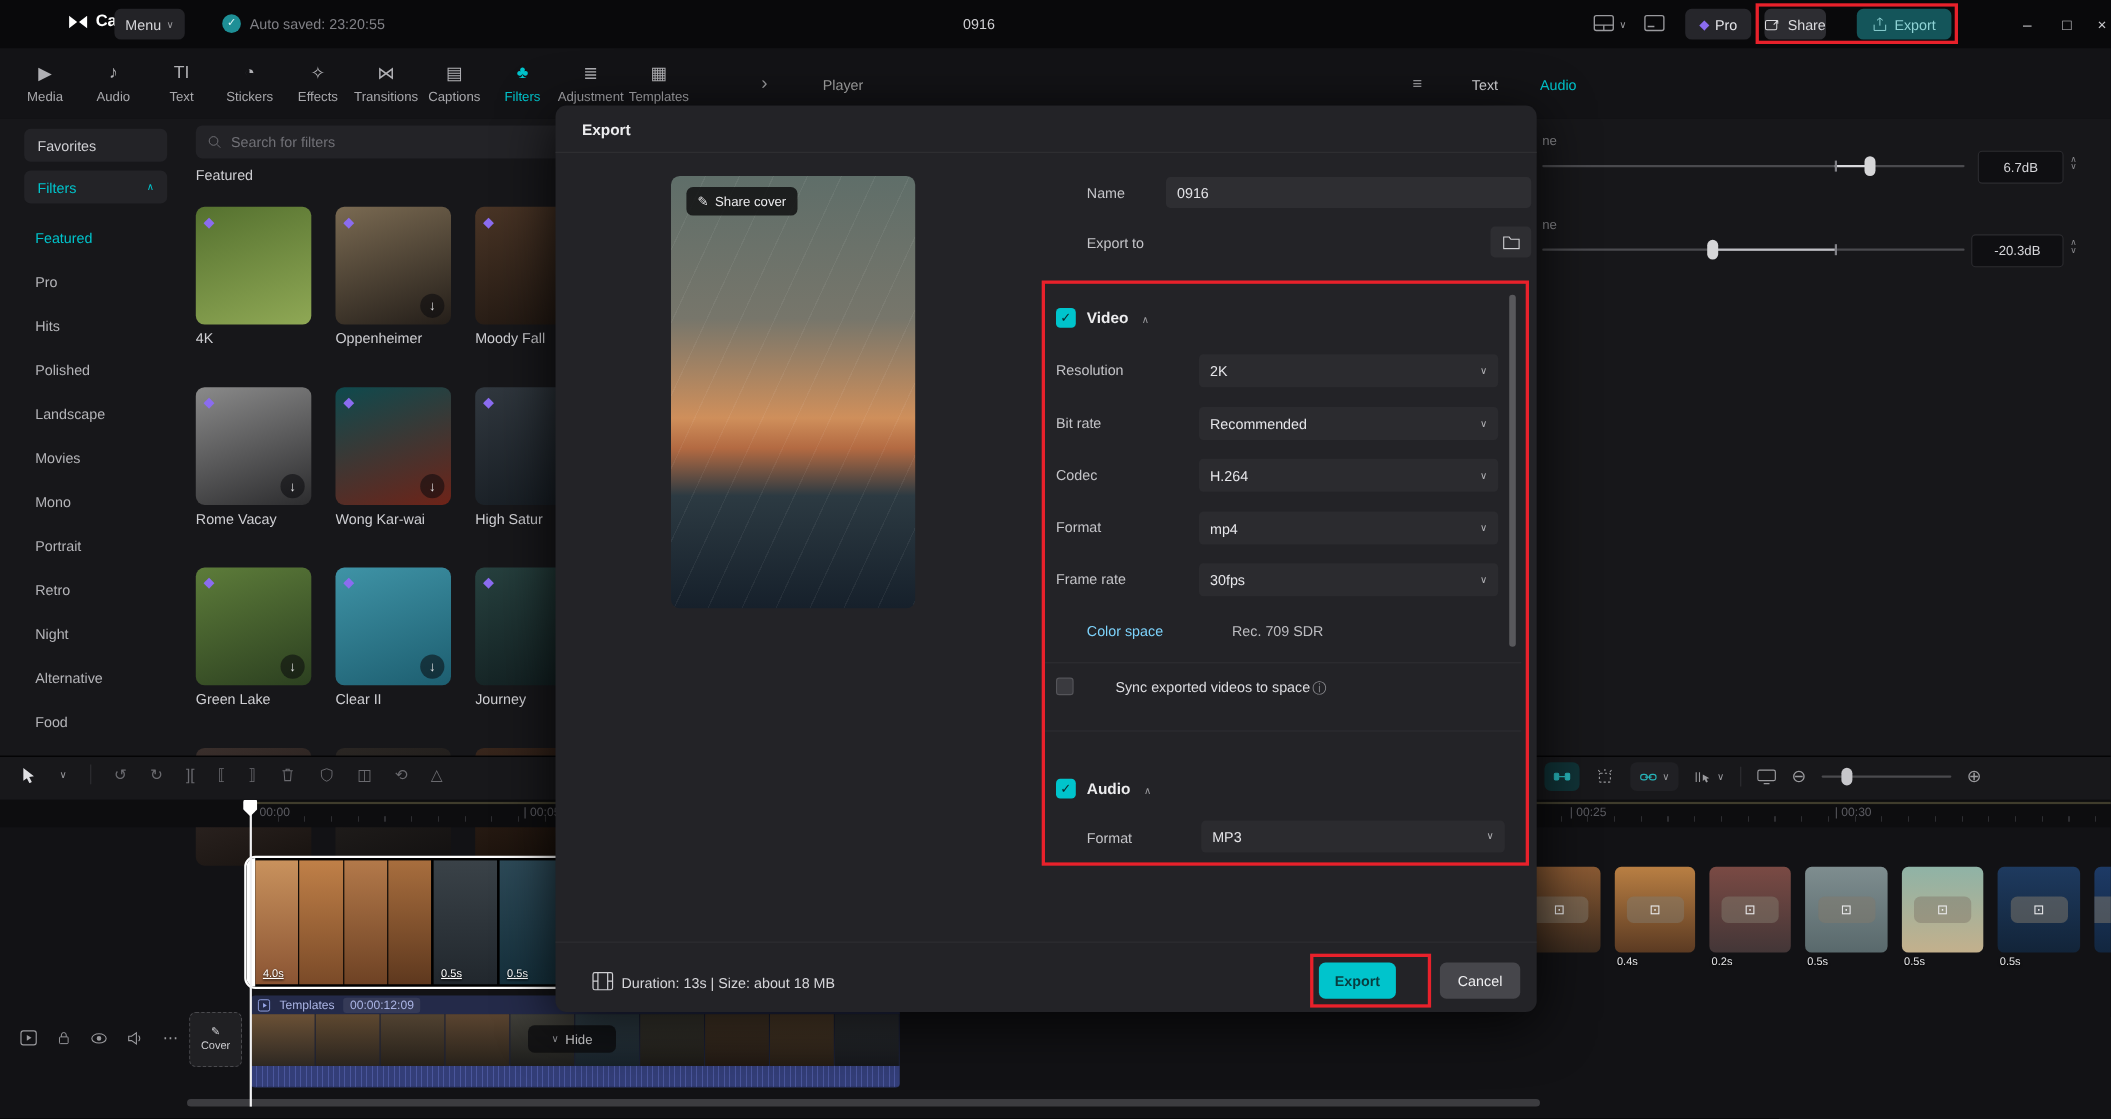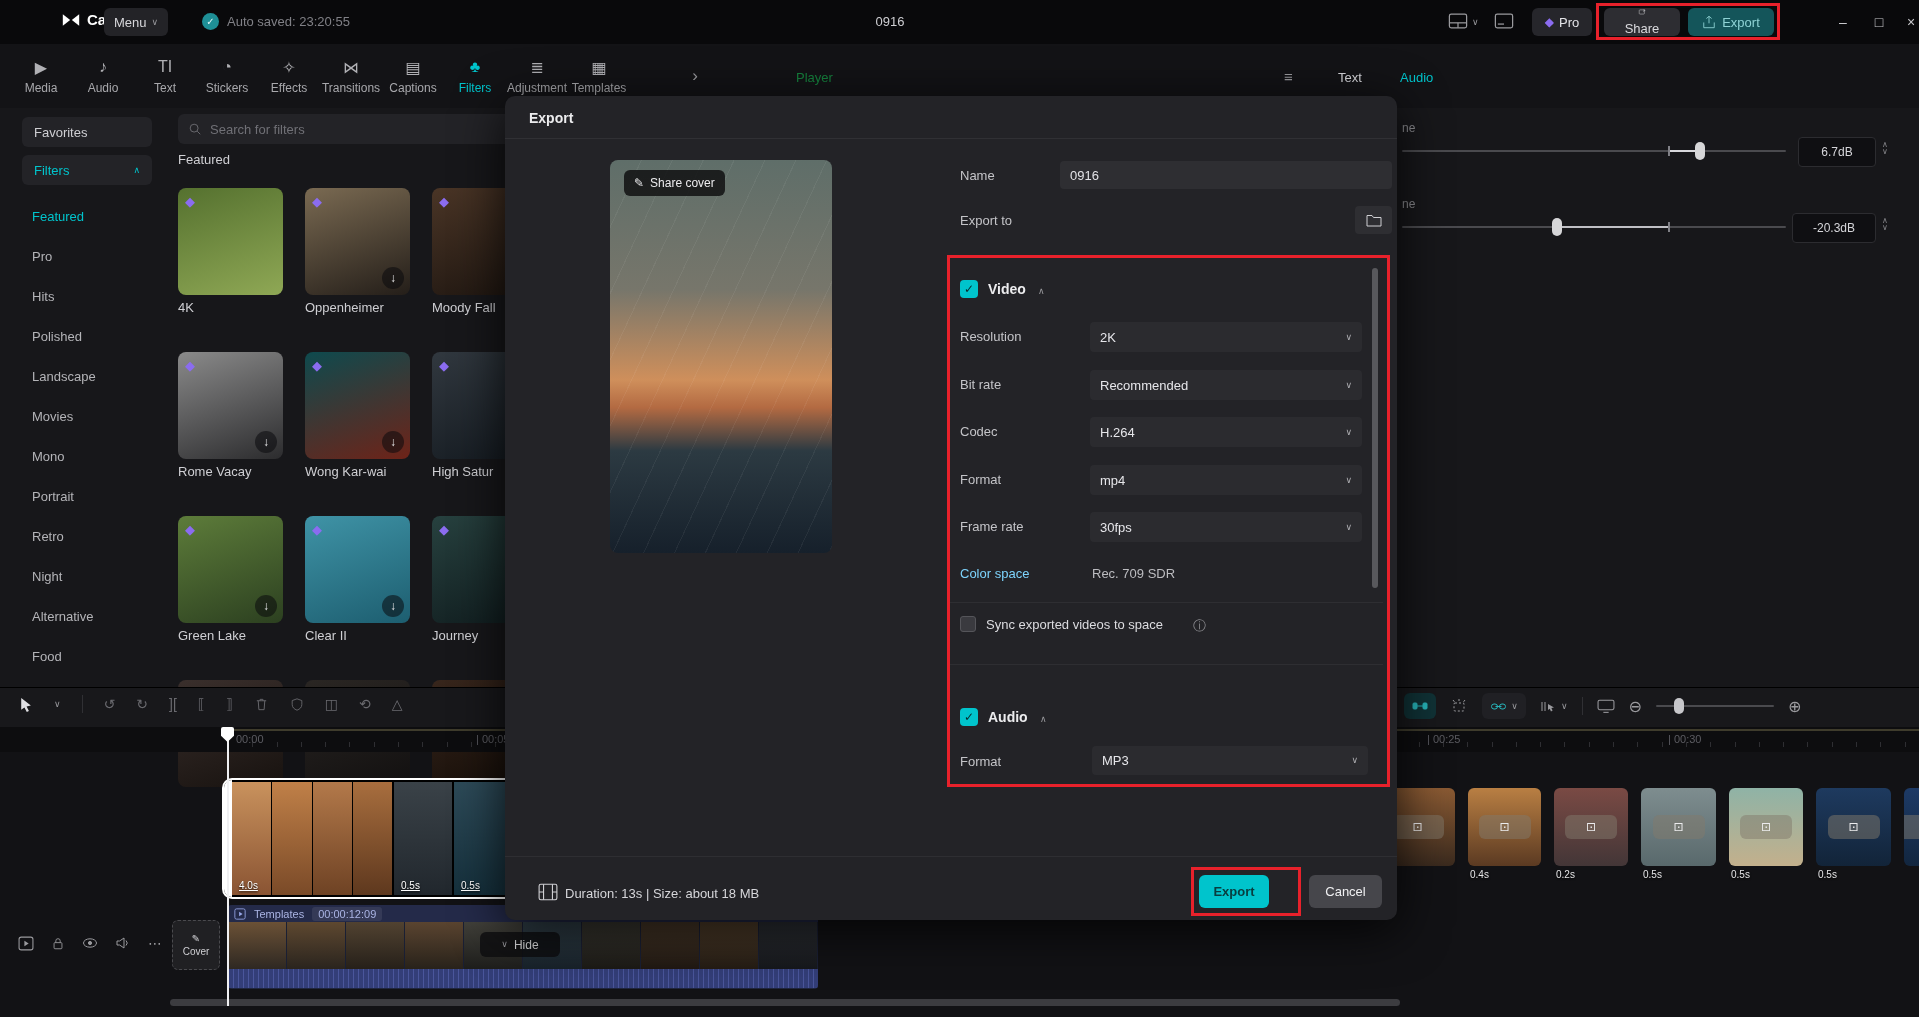--- a/index.html
+++ b/index.html
@@ -13,33 +13,33 @@
   .menu-btn{position:absolute;left:104px;top:8px;width:64px;height:28px;background:#232327;border-radius:6px;
             display:flex;align-items:center;justify-content:center;gap:5px;font-size:13px;color:#d6d6da;}
   .chev{font-size:9px;color:#9a9a9e;line-height:1;}
   .autosave{position:absolute;left:202px;top:13px;display:flex;align-items:center;gap:8px;font-size:13px;color:#808086;}
   .autosave .dot{width:17px;height:17px;border-radius:50%;background:#1e8f96;color:#dff6f6;font-size:10px;display:flex;align-items:center;justify-content:center;}
   .proj-title{position:absolute;left:830px;top:14px;width:120px;text-align:center;font-size:13px;color:#cfcfd3;}
   .tb-icon{position:absolute;top:13px;color:#9a9a9e;}
   .pro-pill{position:absolute;left:1532px;top:8px;width:60px;height:28px;background:#26262b;border-radius:6px;
             display:flex;align-items:center;justify-content:center;gap:5px;font-size:13px;color:#e4e4e8;}
   .diamond{color:#8b6cf0;font-size:12px;}
-  .share-btn{position:absolute;left:1604px;top:8px;width:76px;height:28px;background:#2d2d32;border-radius:6px;
-             display:flex;align-items:center;justify-content:center;gap:6px;font-size:13px;color:#d9d9dd;flex-direction:column;}
+  .share-btn{position:absolute;left:1604px;top:8px;width:56px;height:28px;background:#2d2d32;border-radius:6px;
+             display:flex;align-items:center;justify-content:center;gap:6px;font-size:13px;color:#d9d9dd;}
   .export-top-btn{position:absolute;left:1688px;top:8px;width:86px;height:28px;background:#14555a;border-radius:6px;
              display:flex;align-items:center;justify-content:center;gap:6px;font-size:13px;color:#8fd3d5;}
   .win-btn{position:absolute;top:9px;width:26px;height:26px;display:flex;align-items:center;justify-content:center;color:#c8c8cc;font-size:14px;}
   
   .tabbar{position:absolute;left:0;top:44px;width:1919px;height:64px;background:#131316;}
   .tabs{position:absolute;left:10px;top:0;display:flex;height:64px;align-items:center;}
   .tab{width:62px;display:flex;flex-direction:column;align-items:center;gap:4px;color:#a8a8ac;font-size:12px;}
   .tab .t-ico{font-size:16px;height:20px;display:flex;align-items:center;color:#b0b0b4;}
   .tab .t-lbl{white-space:nowrap;}
   .more-tabs{position:absolute;left:686px;top:20px;width:18px;height:24px;color:#9a9a9e;font-size:17px;display:flex;align-items:center;justify-content:center;}
-  .player-title{position:absolute;left:748px;top:26px;font-size:13px;color:#15803d;margin-left:48px;}
+  .player-title{position:absolute;left:748px;top:26px;font-size:13px;color:#a3a3a3;}
   .player-menu{position:absolute;left:1284px;top:24px;font-size:15px;color:#9a9a9e;}
   .rp-tab{position:absolute;top:26px;font-size:13px;}
   
   .content-bg{position:absolute;left:0;top:108px;width:1919px;height:579px;background:#17171a;}
   .side-box{position:absolute;left:22px;width:130px;height:30px;background:#232327;border-radius:6px;
             display:flex;align-items:center;font-size:13px;color:#cfcfd3;padding:0 12px;box-sizing:border-box;justify-content:space-between;}
   .side-list{position:absolute;left:32px;top:196px;display:flex;flex-direction:column;}
   .side-item{height:40px;display:flex;align-items:center;font-size:13px;color:#b4b4b8;}
   
   .search{position:absolute;left:178px;top:114px;width:520px;height:30px;background:#232327;border-radius:6px;
@@ -108,21 +108,21 @@
   
   .dialog{position:absolute;left:505px;top:96px;width:892px;height:824px;background:#232327;border-radius:10px;
           box-shadow:0 10px 50px rgba(0,0,0,.8);z-index:20;}
   .dlg-title{position:absolute;left:24px;top:14px;font-size:14px;font-weight:bold;color:#ececee;}
   .dlg-hdiv{position:absolute;left:0;top:42px;width:892px;height:1px;background:#303034;}
   .preview{position:absolute;left:105px;top:64px;width:222px;height:393px;border-radius:8px;overflow:hidden;
            background:linear-gradient(180deg,#5f6e69 0%,#77766b 33%,#cf8f5b 56%,#b36a42 63%,#2c3a42 74%,#16202b 100%);}
   .preview .stripes{position:absolute;inset:0;background:repeating-linear-gradient(115deg,rgba(255,255,255,.055) 0 1px,transparent 1px 28px);}
   .edit-cover{position:absolute;left:14px;top:10px;height:26px;background:rgba(17,17,18,.85);border-radius:6px;
               display:flex;align-items:center;gap:6px;padding:0 10px;font-size:12px;color:#ececee;}
-  .dlg-label{position:absolute;font-size:13px;color:#c4c4c8;}
+  .dlg-label{position:absolute;font-size:13px;color:#c4c4c8;margin-left:28px;}
   .dlg-input{position:absolute;height:28px;background:#2e2e32;border-radius:4px;display:flex;align-items:center;
              padding:0 10px;font-size:13px;color:#e2e2e6;box-sizing:border-box;white-space:nowrap;overflow:hidden;}
   .folder-btn{position:absolute;left:850px;top:110px;width:37px;height:28px;background:#2e2e32;border-radius:4px;
               display:flex;align-items:center;justify-content:center;color:#cfcfd3;}
   .cbx{position:absolute;width:18px;height:18px;border-radius:4px;background:#00c4cc;color:#08292b;font-size:12px;font-weight:bold;
        display:flex;align-items:center;justify-content:center;}
   .cbx-off{position:absolute;width:16px;height:16px;border-radius:3px;background:#3a3a3f;border:1px solid #55555a;box-sizing:border-box;}
   .sec-title{position:absolute;font-size:14px;font-weight:bold;color:#ececee;}
   .sec-caret{position:absolute;font-size:9px;color:#9a9a9e;}
   .vrow-label{position:absolute;left:0;font-size:13px;color:#c4c4c8;}

